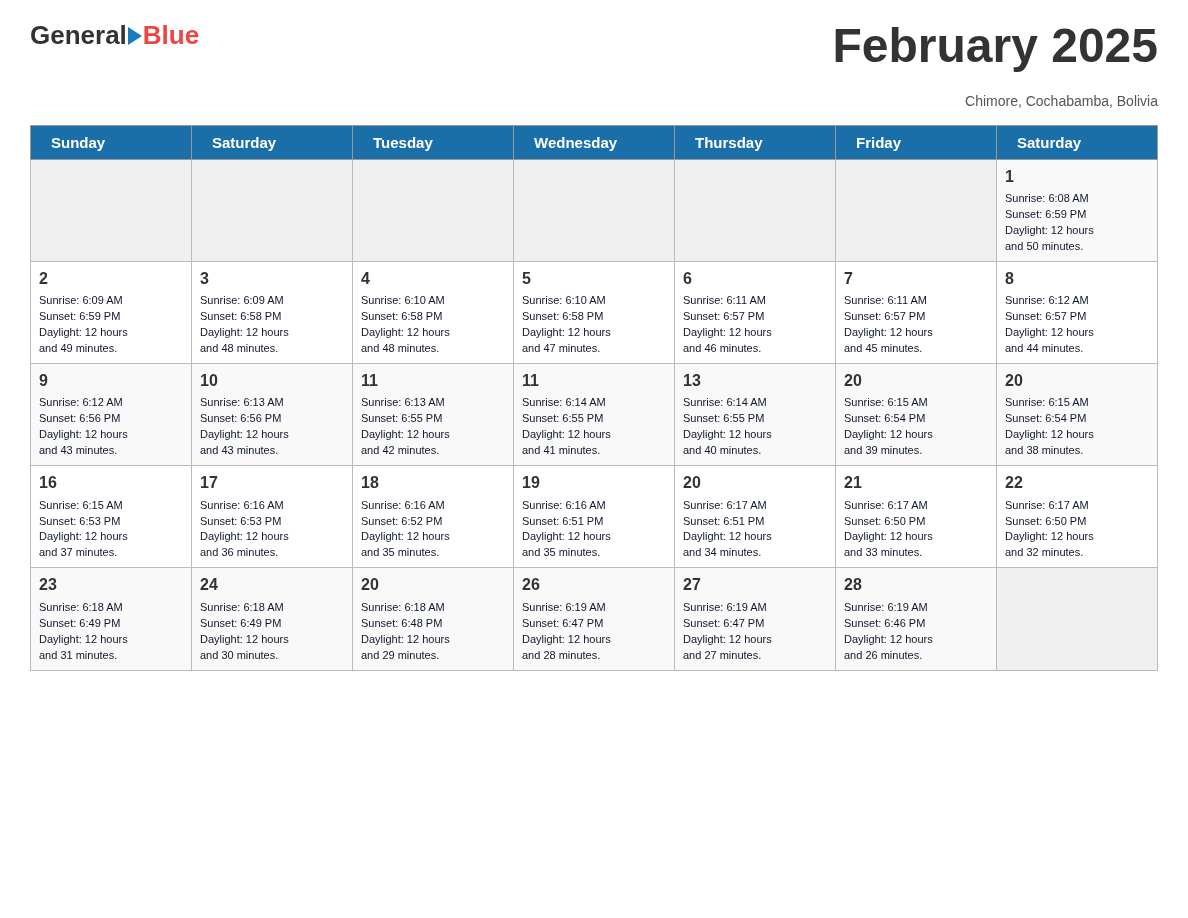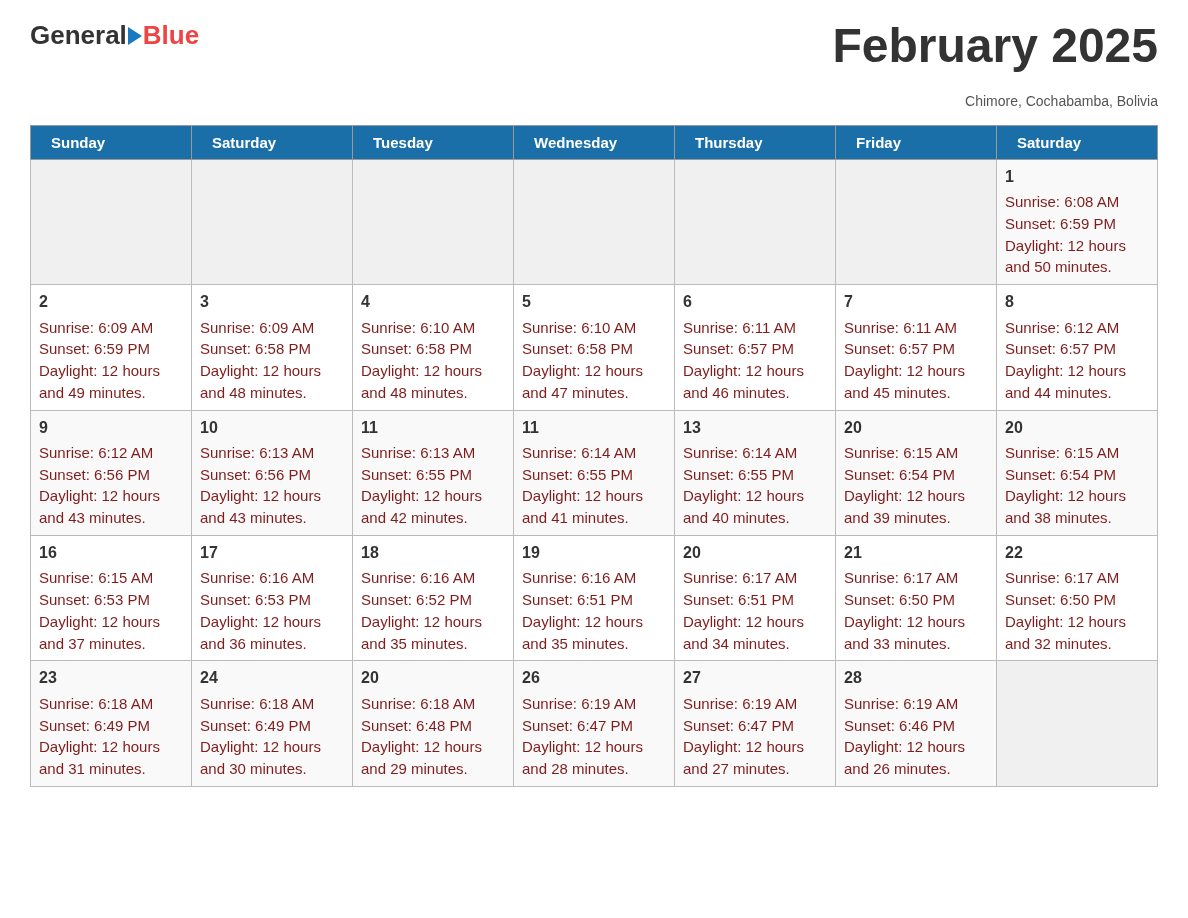--- a/index.html
+++ b/index.html
@@ -60,22 +60,22 @@
       line-height: 1.4;
     }
     .day-number {
       font-size: 16px;
       font-weight: bold;
       color: #333;
       display: block;
       margin-bottom: 3px;
     }
     .day-info {
-      color: #7f1d1d;
-      font-size: 15px;
+      color: #0f172a;
+      font-size: 11px;
       line-height: 1.45;
     }
     tr td {
       background: #fff;
     }
     tr:nth-child(odd) td {
       background: #f9f9f9;
     }
     tr:nth-child(even) td {
       background: #fff;

